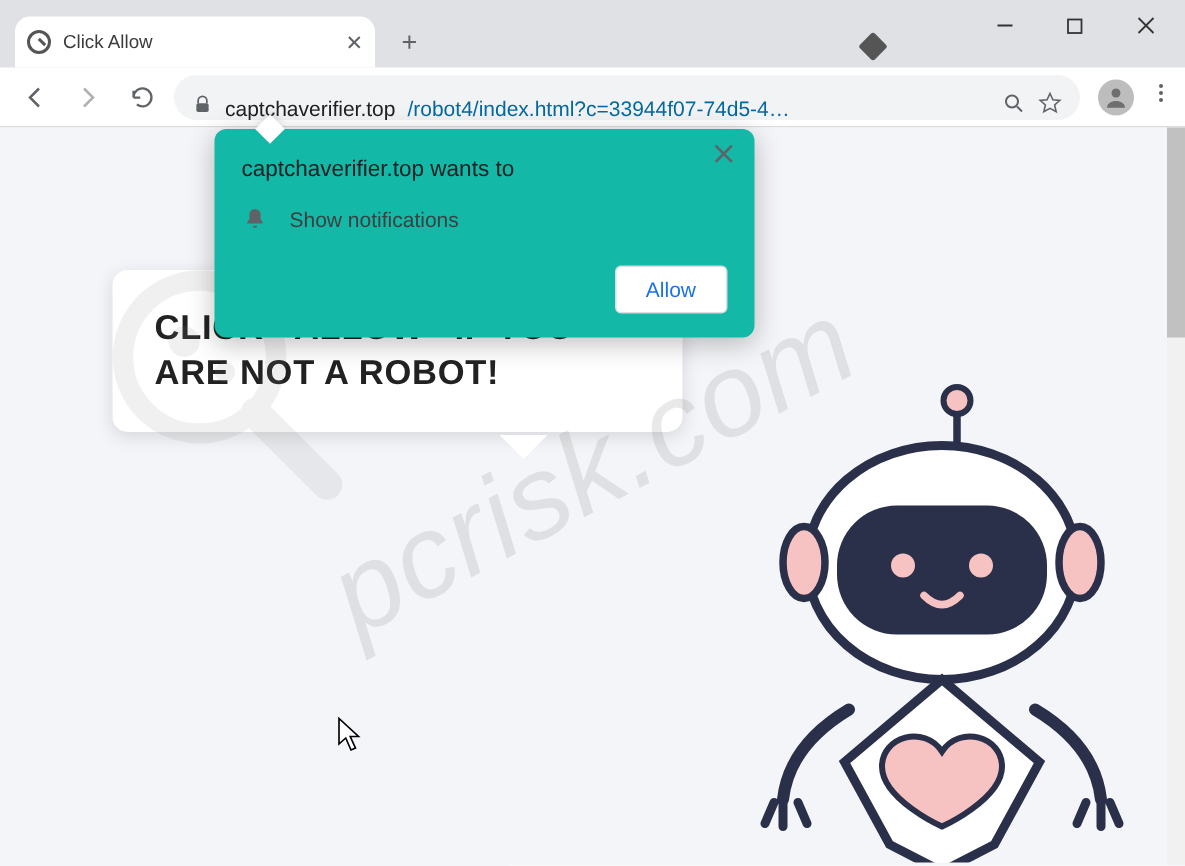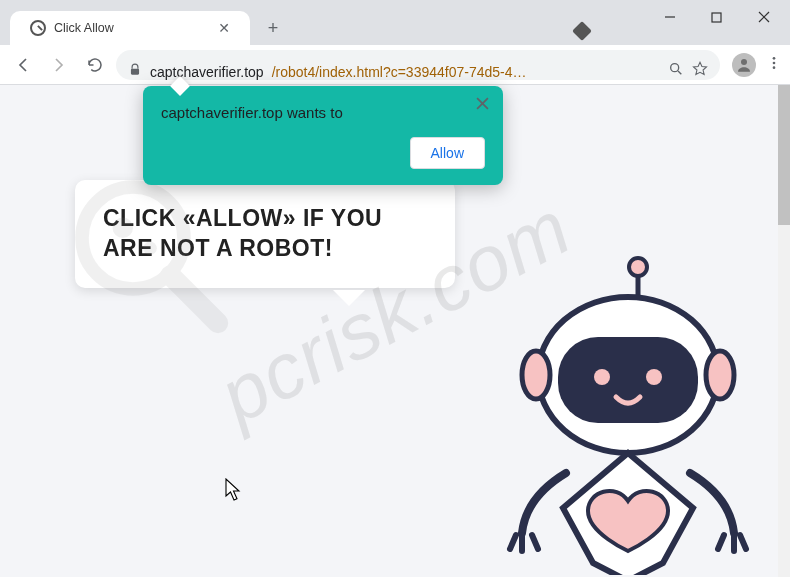--- a/index.html
+++ b/index.html
@@ -1,37 +1,37 @@
 <!DOCTYPE html>
 <html><head>
 <meta charset="utf-8">
 <style>
 * { margin: 0; padding: 0; box-sizing: border-box; font-family: "Segoe UI", Arial, sans-serif; }
 body { width: 790px; height: 577px; background: #fff; position: relative; overflow: hidden; }
 
 
 .titlebar { height: 45px; background: #dfe1e5; display: flex; align-items: flex-end; position: relative; }
-.tab { background: #fff; border-radius: 10px 10px 0 0; height: 34px; margin-left: 10px; display: flex; align-items: center; padding: 0 20px; min-width: 240px; gap: 8px; }
+.tab { background: #fff; border-radius: 10px 10px 0 0; height: 34px; margin-left: 10px; display: flex; align-items: center; padding: 0 8px; min-width: 240px; gap: 8px; }
 .tab .favicon { width: 16px; height: 16px; border-radius: 50%; border: 2px solid #555; position: relative; }
 .tab .favicon::after { content: ""; position: absolute; width: 6px; height: 2px; background: #555; top: 5px; left: 5px; transform: rotate(45deg); }
 .tab-title { font-size: 12.5px; color: #3b3b3b; }
 .tab-close { margin-left: auto; font-size: 14px; color: #5f6368; }
 .new-tab { width: 30px; text-align: center; font-size: 18px; color: #5f6368; margin-left: 8px; padding-bottom: 6px; }
 .win-controls { position: absolute; right: 4px; top: 2px; display: flex; gap: 2px; }
 .win-btn { width: 45px; height: 30px; display: flex; align-items: center; justify-content: center; color: #333; }
 .diamond { background: #555; width: 14px; height: 14px; transform: rotate(45deg); position: absolute; left: 575px; top: 24px; border-radius: 2px; }
 
 
 .toolbar { height: 40px; background: #fff; border-bottom: 1px solid #dadce0; display: flex; align-items: center; padding: 0 8px; gap: 6px; }
 .nav-btn { width: 30px; height: 30px; display: flex; align-items: center; justify-content: center; color: #5f6368; border-radius: 50%; }
 .nav-btn.disabled { color: #b0b0b0; }
 .addr { flex: 1; height: 30px; background: #f1f3f4; border-radius: 16px; display: flex; align-items: flex-end; padding: 0 12px; gap: 8px; color: #5f6368; font-size: 14px; overflow: hidden; }
 .addr .lock { color: #5f6368; }
 .addr .domain { color: #202124; }
-.addr .path { color: #a16207; white-space: nowrap; }
+.addr .path { color: #0369a1; white-space: nowrap; }
 .right-cluster { display: flex; align-items: center; gap: 10px; margin-left: 6px; }
 .avatar { width: 24px; height: 24px; background: #bdbdbd; border-radius: 50%; display: flex; align-items: center; justify-content: center; font-size: 14px; color: #555; }
 
 
 .notif-popup { position: absolute; top: 86px; left: 143px; width: 360px; background: #14b8a6; border-radius: 8px; box-shadow: 0 4px 18px rgba(0,0,0,.25); padding: 18px 18px 16px 18px; z-index: 50; }
 .notif-popup .arrow { position: absolute; top: -7px; left: 30px; width: 14px; height: 14px; background: #fff; transform: rotate(45deg); box-shadow: -2px -2px 4px rgba(0,0,0,.08); }
 .popup-close { position: absolute; right: 14px; top: 10px; font-size: 16px; color: #5f6368; }
 .popup-title { font-size: 15px; color: #202124; margin-bottom: 16px; }
 .popup-row { display: flex; align-items: center; gap: 14px; margin-bottom: 22px; }
 .bell { width: 18px; height: 18px; color: #5f6368; }
@@ -189,20 +189,28 @@
 
 <div class="notif-popup">
   <div class="arrow"></div>
   <div class="popup-close">
     <svg width="13" height="13" viewBox="0 0 12 12">
         <line x1="1" y1="1" x2="11" y2="11" stroke="#5f6368" stroke-width="1.6"></line>
         <line x1="11" y1="1" x2="1" y2="11" stroke="#5f6368" stroke-width="1.6"></line>
       </svg>
   </div>
   <div class="popup-title">captchaverifier.top wants to</div>
+  <div class="popup-row">
+    <span class="bell">
+      <svg width="18" height="18" viewBox="0 0 24 24">
+          <path d="M12 3a5 5 0 0 0-5 5v4l-2 3v1h14v-1l-2-3V8a5 5 0 0 0-5-5zm-2 15a2 2 0 0 0 4 0" fill="#5f6368"></path>
+        </svg>
+    </span>
+    <span class="popup-msg">Show notifications</span>
+  </div>
   <div class="popup-actions">
     <button class="popup-btn">Allow</button>
   </div>
 </div>
 
 <svg class="cursor" width="18" height="24" viewBox="0 0 18 24">
   <path d="M1 1 L1 18 L5.5 14 L9 22 L12 20.7 L8.5 13 L14 13 Z" fill="#fff" stroke="#000" stroke-width="1.1"></path>
 </svg>
 
 </body></html>

